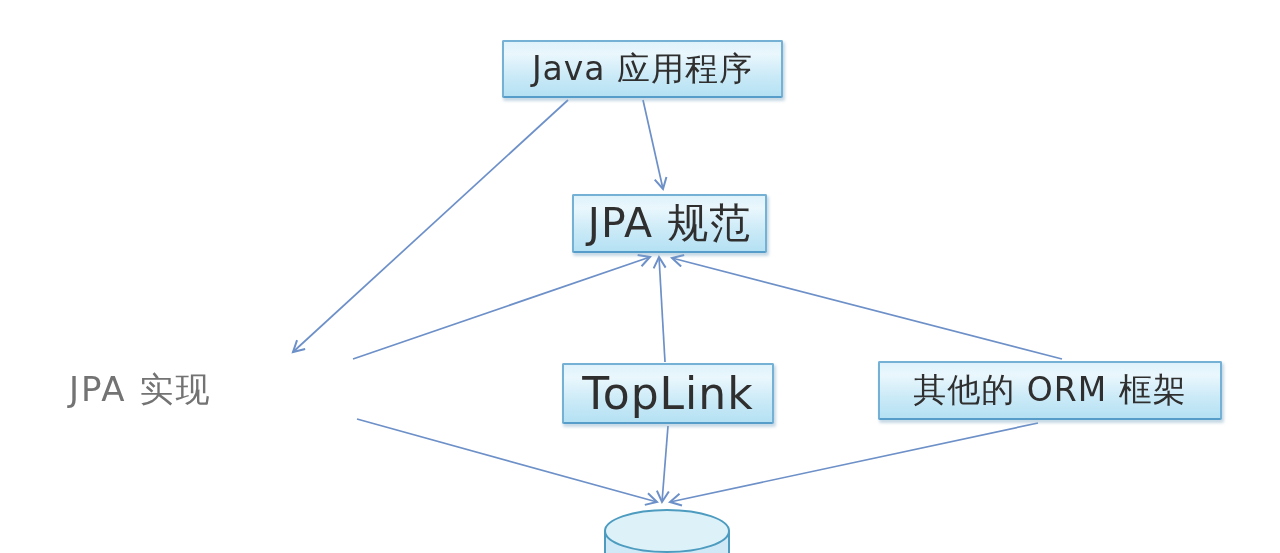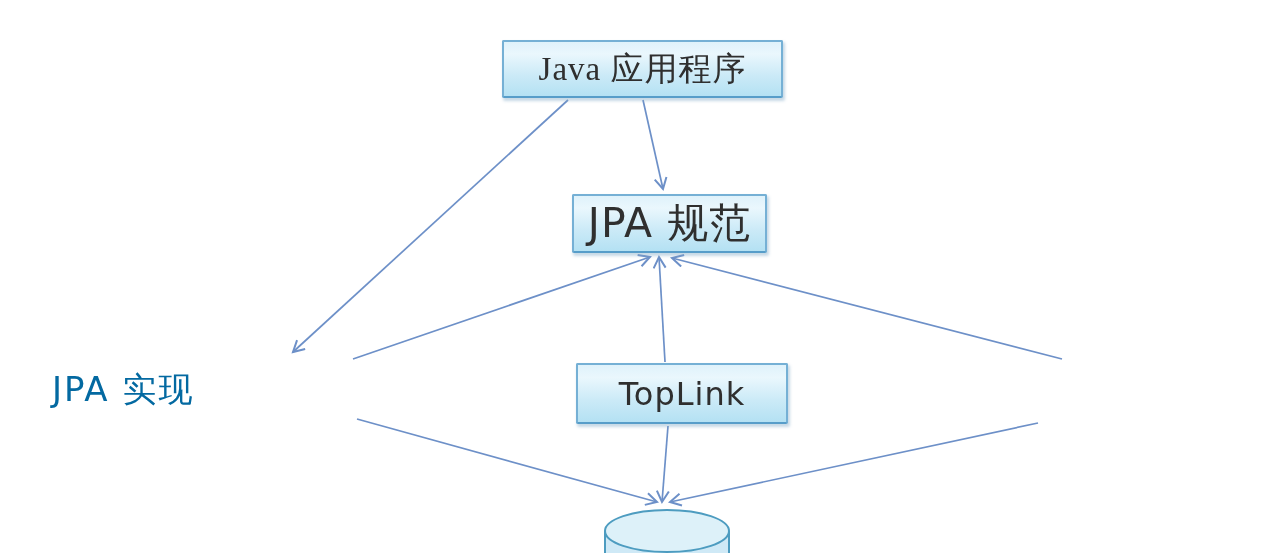--- a/index.html
+++ b/index.html
@@ -30,31 +30,31 @@
     background: linear-gradient(180deg, #dff2fb 0%, #eaf7fd 22%, #cbeaf7 62%, #b4e1f3 100%);
     border: 2px solid #75b0d5;
     border-bottom-color: #579dc9;
     border-radius: 2px;
     box-shadow: 1.5px 2.5px 3px rgba(130, 170, 200, 0.45);
     color: #2f2f2f;
     letter-spacing: 1px;
     box-sizing: border-box;
     white-space: nowrap;
   }
-  #node-java-app  { left: 502px; top: 40px;  width: 281px; height: 58px; font-size: 33px; font-family: Liberation Serif, serif; }
+  #node-java-app  { left: 502px; top: 40px;  width: 281px; height: 58px; font-size: 33px; }
   #node-jpa-spec  { left: 572px; top: 194px; width: 195px; height: 59px; font-size: 41px; }
   #node-hibernate { left: 240px; top: 360px; width: 230px; height: 58px; font-size: 32px; }
-  #node-toplink   { left: 576px; top: 363px; width: 212px; height: 61px; font-size: 32px; }
+  #node-toplink   { left: 562px; top: 363px; width: 212px; height: 61px; font-size: 44px; }
   #node-orm-other { left: 878px; top: 361px; width: 344px; height: 59px; font-size: 33px; }
   #label-jpa-impl {
     position: absolute;
     z-index: 2;
-    left: 52px; top: 367px;
+    left: 69px; top: 367px;
     font-size: 34px;
-    color: #0369a1;
+    color: #737373;
     letter-spacing: 2px;
     white-space: nowrap;
   }
 </style>
 </head>
 <body>
 
 <div id="stage">
 
   <svg id="edges-svg" viewBox="0 0 1280 553" xmlns="http://www.w3.org/2000/svg">
@@ -87,16 +87,19 @@
 
   <div class="node" id="node-jpa-spec">
     <span>JPA 规范</span>
   </div>
 
 
   <div class="node" id="node-toplink">
     <span>TopLink</span>
   </div>
 
+  <div class="node" id="node-orm-other">
+    <span>其他的 ORM 框架</span>
+  </div>
 
   <div id="label-jpa-impl">JPA 实现</div>
 
 </div>
 
 </body></html>

